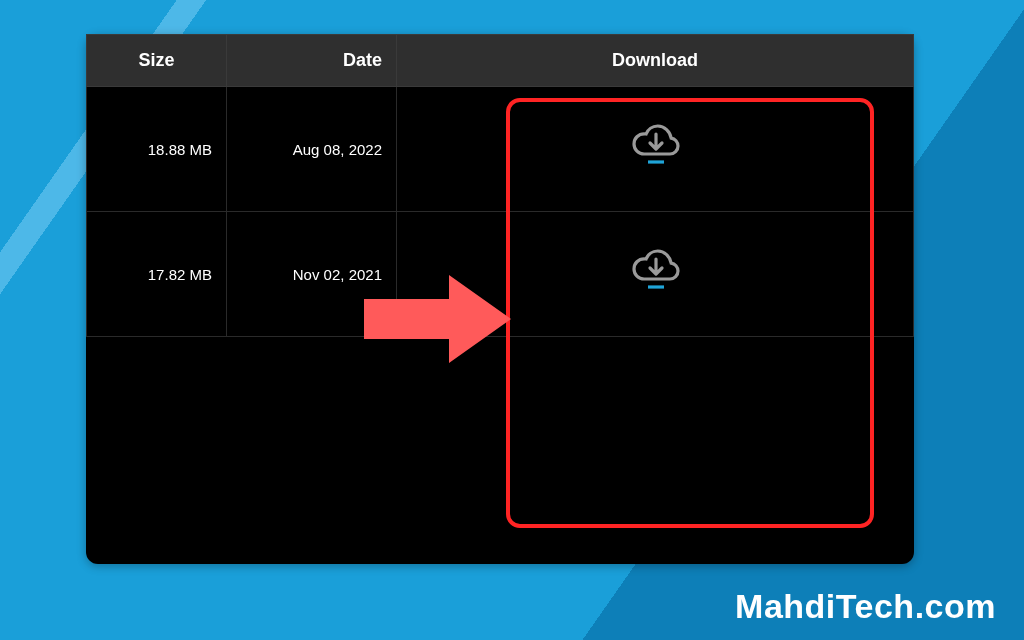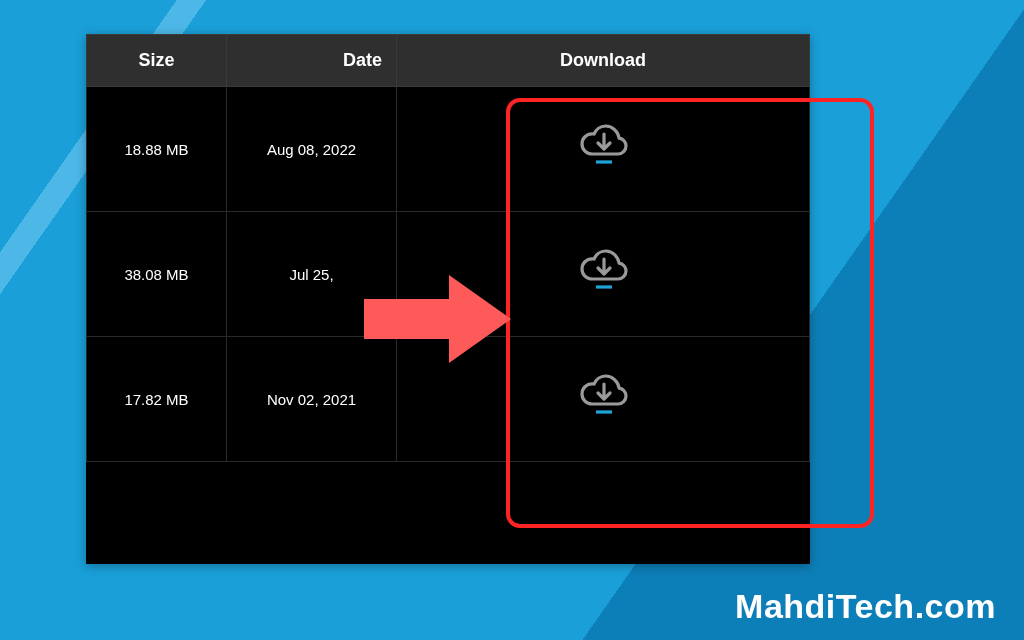--- a/index.html
+++ b/index.html
@@ -25,24 +25,24 @@
         #4db8e8 14%,
         #1a9fd9 14%,
         #1a9fd9 70%,
         #0d7fb8 70%,
         #0d7fb8 100%);
     }
     .dark-panel {
       position: absolute;
       left: 86px;
       top: 34px;
-      width: 724px;
+      width: 828px;
       height: 530px;
       background: #000;
-      border-radius: 0;
+      border-radius: 12px;
       box-shadow: 0 2px 10px rgba(0,0,0,0.3);
     }
     .downloads-table {
       width: 100%;
       border-collapse: collapse;
     }
     .downloads-table thead th {
       background: #2f2f2f;
       color: #fff;
       font-weight: bold;
@@ -58,21 +58,21 @@
       width: 170px;
       text-align: right;
     }
     .downloads-table tbody td {
       color: #fff;
       font-size: 15px;
       padding: 14px;
       border: 1px solid #2a2a2a;
       height: 125px;
       vertical-align: middle;
-      text-align: center;
+      text-align: right;
     }
     .downloads-table tbody td.download-cell {
       text-align: center;
     }
     .cloud-download-btn {
       display: inline-block;
       cursor: pointer;
     }
     .highlight-box {
       position: absolute;
@@ -123,33 +123,20 @@
           <span class="cloud-download-btn">
             <svg width="58" height="52" viewBox="0 0 58 52">
               <path d="M44 32c4.4 0 8-3.6 8-8 0-4-3-7.3-6.8-7.9C44 9.5 38.5 4 31.7 4c-5.3 0-9.8 3.3-11.6 8-0.6-0.1-1.3-0.2-2-0.2-5.6 0-10.1 4.5-10.1 10.1 0 5.6 4.5 10.1 10.1 10.1H44z" fill="none" stroke="#9a9a9a" stroke-width="3.2"></path>
               <path d="M30 12 L30 26 M24 21 L30 27 L36 21" fill="none" stroke="#9a9a9a" stroke-width="3.2" stroke-linecap="round" stroke-linejoin="round"></path>
               <line x1="22" y1="40" x2="38" y2="40" stroke="#1fa4d8" stroke-width="3.2"></line>
             </svg>
           </span>
         </td>
       </tr>
       <tr>
-        <td>38.08 MB</td>
-        <td>Jul 25,</td>
-        <td class="download-cell">
-          <span class="cloud-download-btn">
-            <svg width="58" height="52" viewBox="0 0 58 52">
-              <path d="M44 32c4.4 0 8-3.6 8-8 0-4-3-7.3-6.8-7.9C44 9.5 38.5 4 31.7 4c-5.3 0-9.8 3.3-11.6 8-0.6-0.1-1.3-0.2-2-0.2-5.6 0-10.1 4.5-10.1 10.1 0 5.6 4.5 10.1 10.1 10.1H44z" fill="none" stroke="#9a9a9a" stroke-width="3.2"></path>
-              <path d="M30 12 L30 26 M24 21 L30 27 L36 21" fill="none" stroke="#9a9a9a" stroke-width="3.2" stroke-linecap="round" stroke-linejoin="round"></path>
-              <line x1="22" y1="40" x2="38" y2="40" stroke="#1fa4d8" stroke-width="3.2"></line>
-            </svg>
-          </span>
-        </td>
-      </tr>
-      <tr>
         <td>17.82 MB</td>
         <td>Nov 02, 2021</td>
         <td class="download-cell">
           <span class="cloud-download-btn">
             <svg width="58" height="52" viewBox="0 0 58 52">
               <path d="M44 32c4.4 0 8-3.6 8-8 0-4-3-7.3-6.8-7.9C44 9.5 38.5 4 31.7 4c-5.3 0-9.8 3.3-11.6 8-0.6-0.1-1.3-0.2-2-0.2-5.6 0-10.1 4.5-10.1 10.1 0 5.6 4.5 10.1 10.1 10.1H44z" fill="none" stroke="#9a9a9a" stroke-width="3.2"></path>
               <path d="M30 12 L30 26 M24 21 L30 27 L36 21" fill="none" stroke="#9a9a9a" stroke-width="3.2" stroke-linecap="round" stroke-linejoin="round"></path>
               <line x1="22" y1="40" x2="38" y2="40" stroke="#1fa4d8" stroke-width="3.2"></line>
             </svg>
           </span>

